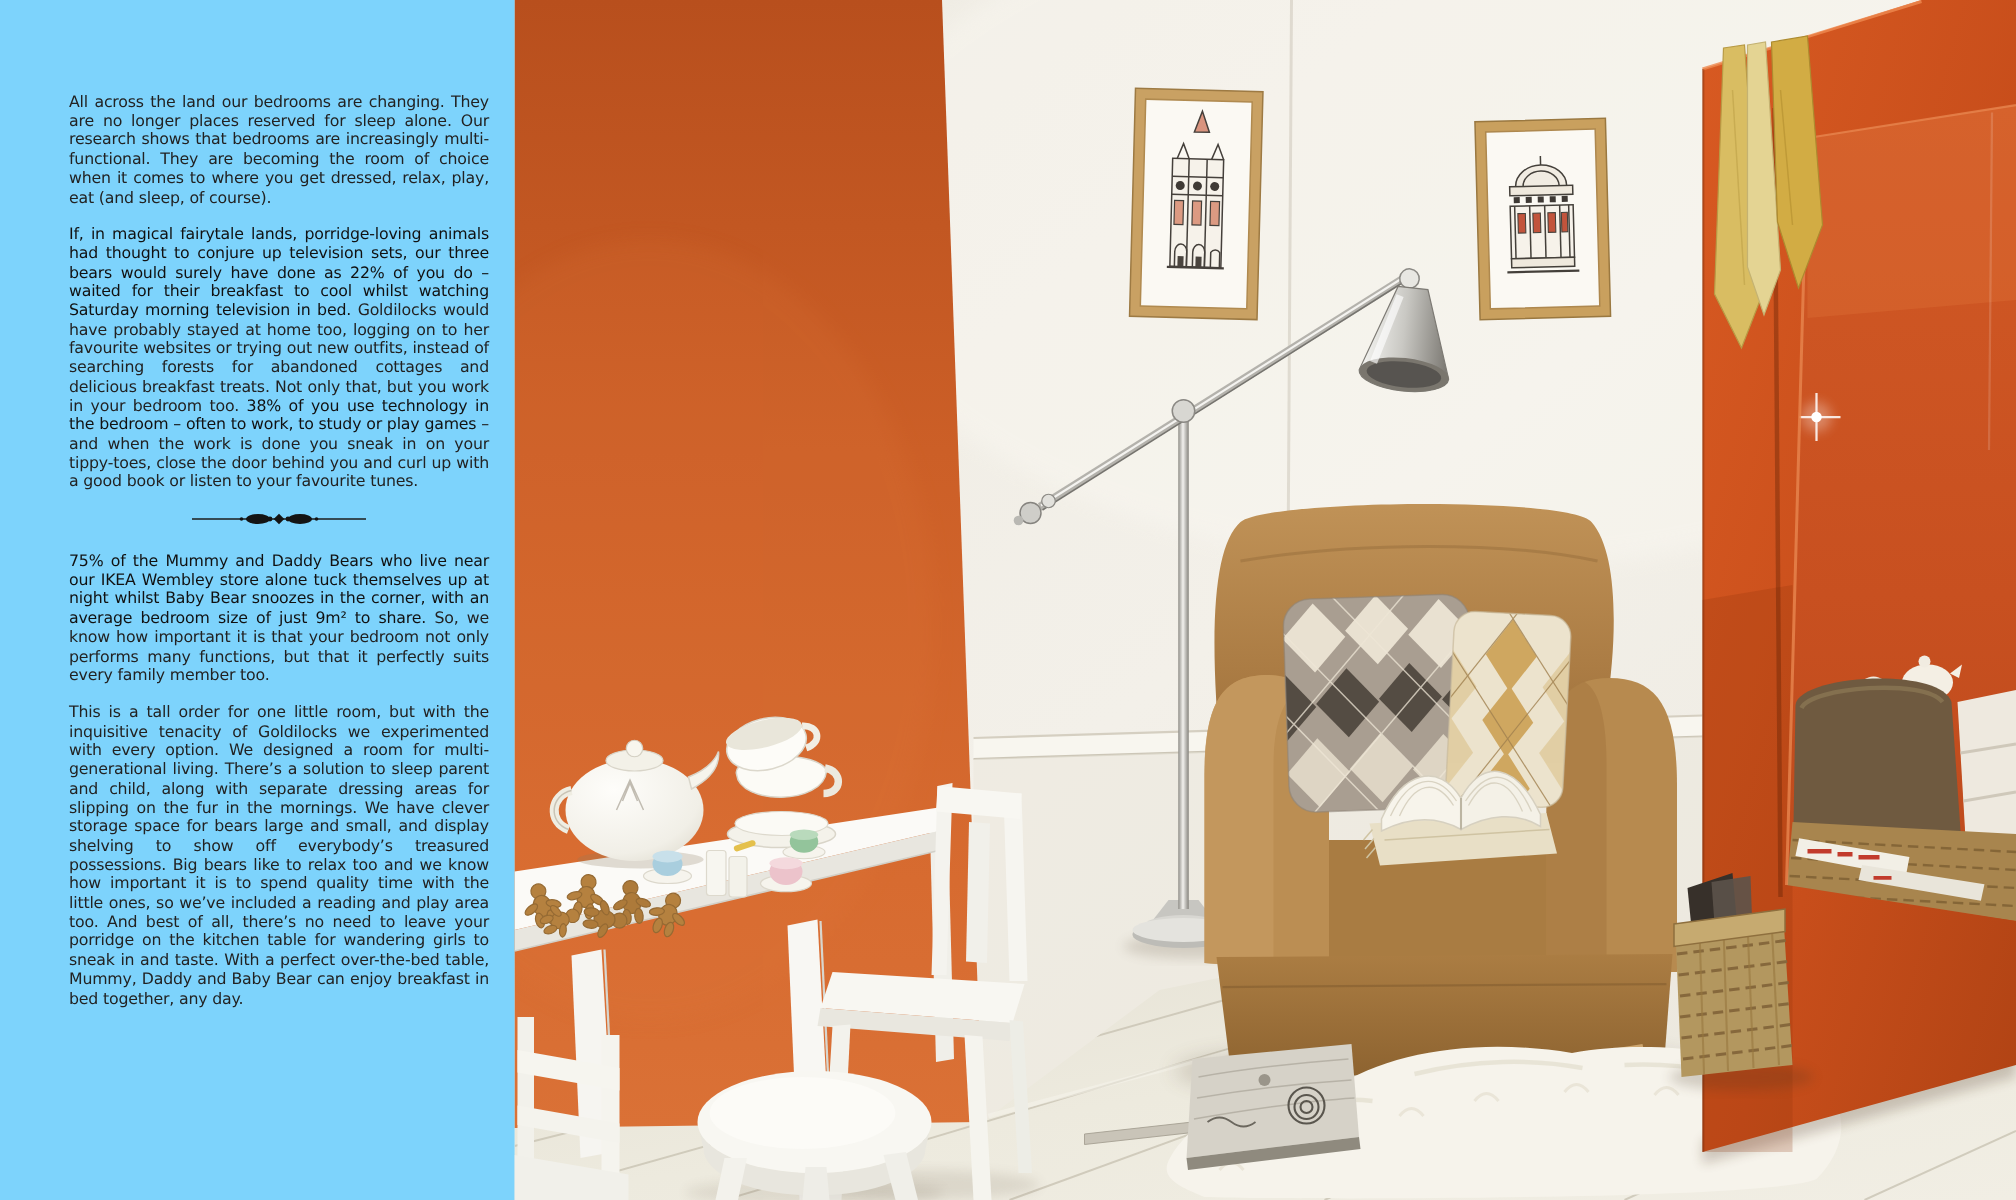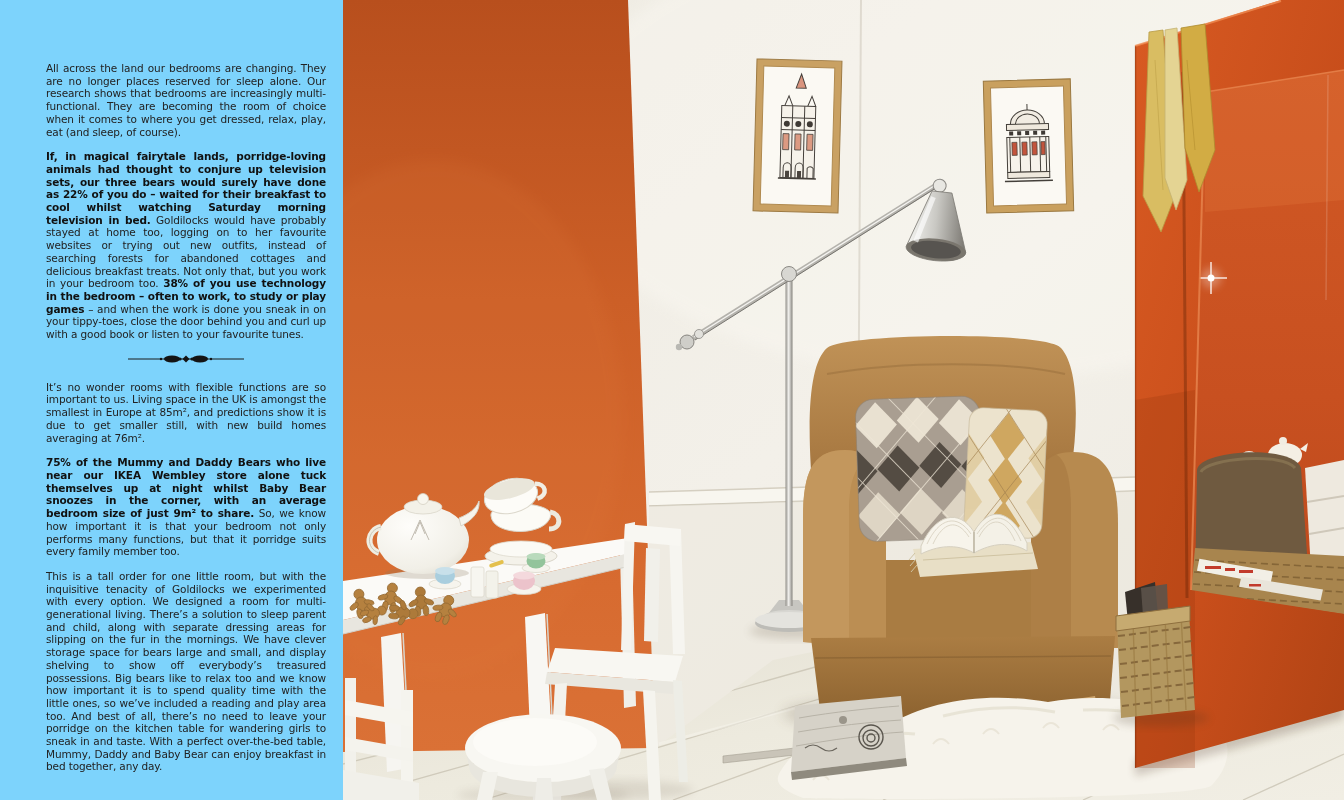--- a/index.html
+++ b/index.html
@@ -1,21 +1,21 @@
 <!DOCTYPE html>
 <html><head>
 <meta charset="utf-8">
 <style>
   html,body{margin:0;padding:0;background:#ffffff;}
   .page{position:relative;width:1344px;height:800px;background:#7dd3fc;overflow:hidden;
         font-family:"DejaVu Sans","Liberation Sans",sans-serif;}
   .text-col{position:absolute;left:46px;top:62px;width:280px;color:#222;
             font-size:10.5px;line-height:12.7px;letter-spacing:-0.12px;text-align:justify;}
   .text-col p{margin:0 0 12px 0;}
-  .text-col .b{font-weight:bold;color:#111;}
+  .text-col .b{font-weight:normal;color:#111;}
   .ornament{display:block;margin:6px auto 16px auto;width:120px;height:12px;}
   .photo{position:absolute;left:343px;top:0;width:1001px;height:800px;}
   .photo svg{display:block;}
 </style>
 </head>
 <body>
 <div class="page">
 
   <div class="text-col">
     <p>All across the land our bedrooms are changing. They are no longer places reserved for sleep alone. Our research shows that bedrooms are increasingly multi-functional. They are becoming the room of choice when it comes to where you get dressed, relax, play, eat (and sleep, of course).</p>
@@ -23,22 +23,21 @@
     <svg class="ornament" viewBox="0 0 120 12">
       <line x1="2" y1="6" x2="118" y2="6" stroke="#1c1c1c" stroke-width="1"></line>
       <ellipse cx="46" cy="6" rx="8" ry="3.4" fill="#141414"></ellipse>
       <ellipse cx="74" cy="6" rx="8" ry="3.4" fill="#141414"></ellipse>
       <rect x="57.5" y="3.5" width="5" height="5" transform="rotate(45 60 6)" fill="#141414"></rect>
       <circle cx="54" cy="6" r="1.6" fill="#141414"></circle>
       <circle cx="66" cy="6" r="1.6" fill="#141414"></circle>
       <circle cx="35" cy="6" r="1.2" fill="#141414"></circle>
       <circle cx="85" cy="6" r="1.2" fill="#141414"></circle>
     </svg>
-    <p>It’s no wonder rooms with flexible functions are so important to us. Living space in the UK is amongst the smallest in Europe at 85m², and predictions show it is due to get smaller still, with new build homes averaging at 76m².</p>
-    <p><span class="b">75% of the Mummy and Daddy Bears who live near our IKEA Wembley store alone tuck themselves up at night whilst Baby Bear snoozes in the corner, with an average bedroom size of just 9m² to share.</span><span> So, we know how important it is that your bedroom not only performs many functions, but that it porridge suits every family member too.</span></p>
+    <p><span class="b">75% of the Mummy and Daddy Bears who live near our IKEA Wembley store alone tuck themselves up at night whilst Baby Bear snoozes in the corner, with an average bedroom size of just 9m² to share.</span><span> So, we know how important it is that your bedroom not only performs many functions, but that it perfectly suits every family member too.</span></p>
     <p>This is a tall order for one little room, but with the inquisitive tenacity of Goldilocks we experimented with every option. We designed a room for multi-generational living. There’s a solution to sleep parent and child, along with separate dressing areas for slipping on the fur in the mornings. We have clever storage space for bears large and small, and display shelving to show off everybody’s treasured possessions. Big bears like to relax too and we know how important it is to spend quality time with the little ones, so we’ve included a reading and play area too. And best of all, there’s no need to leave your porridge on the kitchen table for wandering girls to sneak in and taste. With a perfect over-the-bed table, Mummy, Daddy and Baby Bear can enjoy breakfast in bed together, any day.</p>
   </div>
 
   <div class="photo">
   <svg width="1001" height="800" viewBox="0 0 1001 800">
     <defs>
       <linearGradient id="gWall" x1="0" y1="0" x2="1" y2="1">
         <stop offset="0" stop-color="#eeebe2"></stop>
             <stop offset="0.5" stop-color="#f3f0e9"></stop>
             <stop offset="1" stop-color="#ece9e0"></stop>

